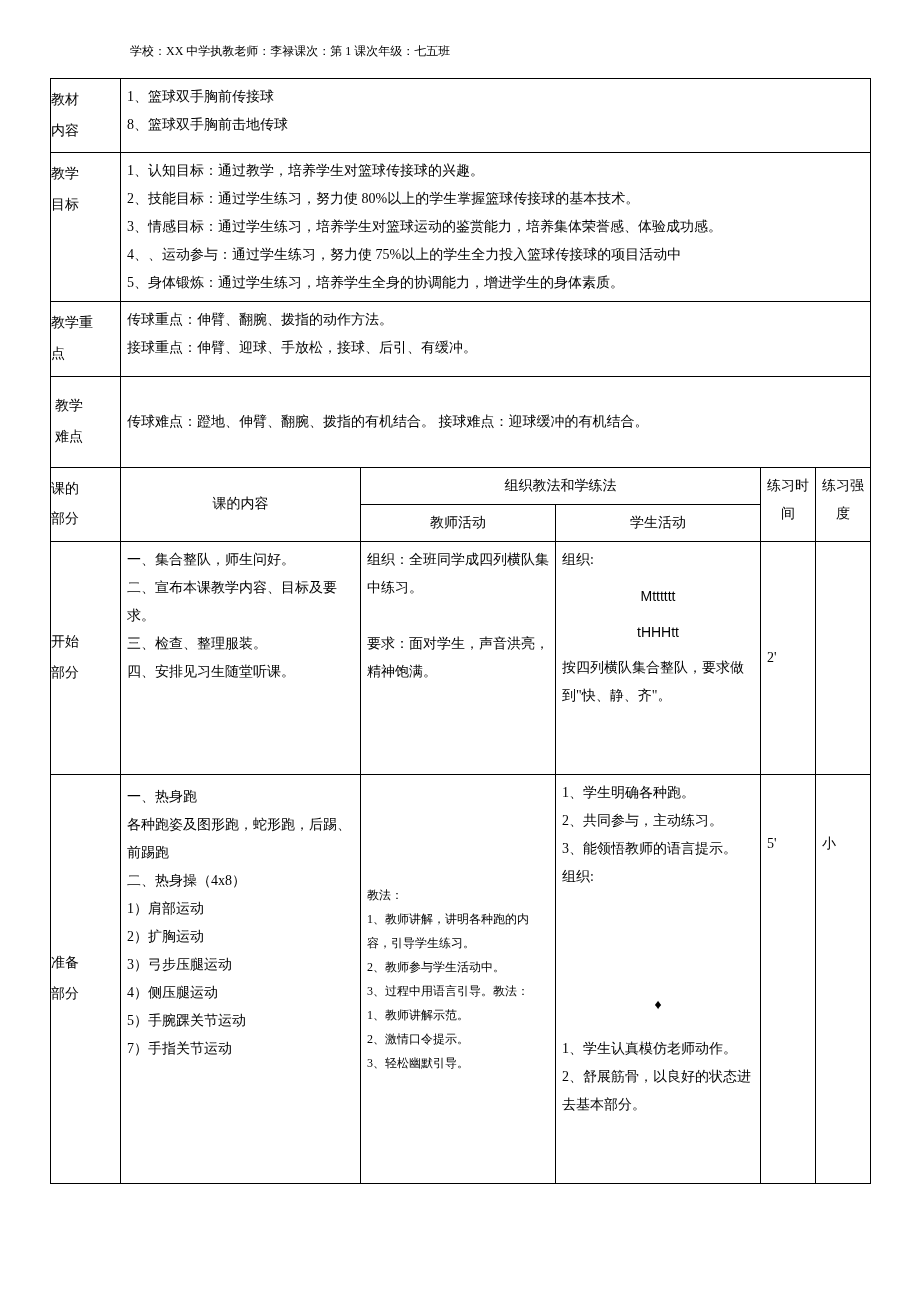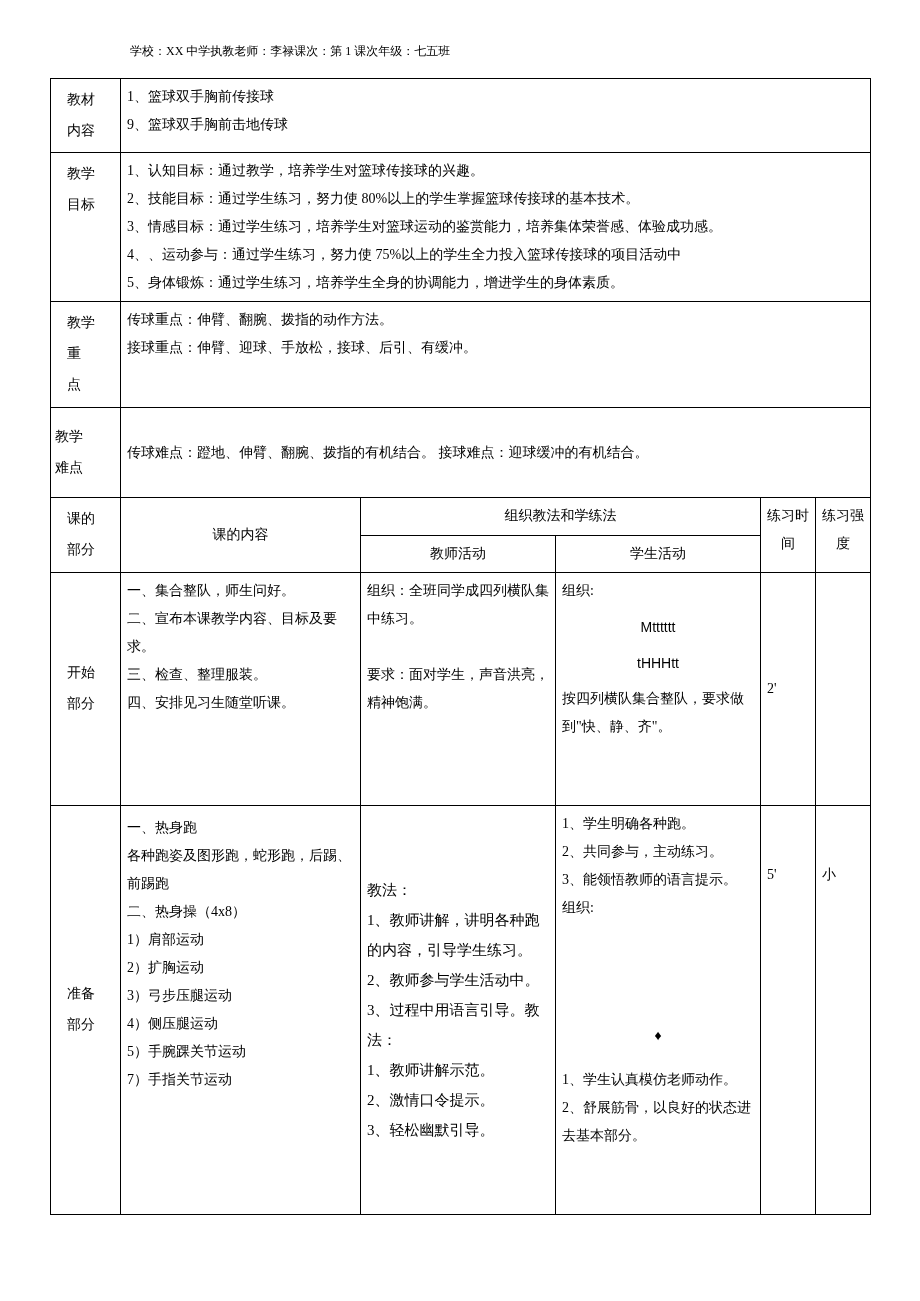--- a/index.html
+++ b/index.html
@@ -25,21 +25,21 @@
   }
   td {
     border: 1px solid #000;
     padding: 4px 6px;
     vertical-align: top;
     font-size: 14px;
     line-height: 2.0;
   }
   .label-cell {
     text-align: left;
-    padding: 6px 16px;
+    padding: 6px 0;
     line-height: 2.2;
   }
   .center {
     text-align: center;
   }
   .vmid {
     vertical-align: middle;
   }
   .formation {
     text-align: center;
@@ -64,21 +64,21 @@
     <col style="width:205px">
     <col style="width:55px">
     <col style="width:55px">
   </colgroup>
 
   <tbody>
       <tr>
     <td class="label-cell" style="white-space:pre-line;">教材
 内容</td>
     <td colspan="5" style="white-space:pre-line;">1、篮球双手胸前传接球
-9、篮球双手胸前击地传球</td>
+8、篮球双手胸前击地传球</td>
   </tr>
 
   <tr>
     <td class="label-cell" style="white-space:pre-line;">教学
 目标</td>
     <td colspan="5" style="white-space:pre-line;">1、认知目标：通过教学，培养学生对篮球传接球的兴趣。
 2、技能目标：通过学生练习，努力使 80%以上的学生掌握篮球传接球的基本技术。
 3、情感目标：通过学生练习，培养学生对篮球运动的鉴赏能力，培养集体荣誉感、体验成功感。
 4、、运动参与：通过学生练习，努力使 75%以上的学生全力投入篮球传接球的项目活动中
 5、身体锻炼：通过学生练习，培养学生全身的协调能力，增进学生的身体素质。</td>
@@ -138,21 +138,21 @@
 部分</td>
     <td style="white-space:pre-line; padding-top:8px; padding-bottom:20px;">一、热身跑
 各种跑姿及图形跑，蛇形跑，后踢、前踢跑
 二、热身操（4x8）
 1）肩部运动
 2）扩胸运动
 3）弓步压腿运动
 4）侧压腿运动
 5）手腕踝关节运动
 7）手指关节运动</td>
-    <td class="vmid" style="white-space:pre-line; font-size:15px;">教法：
+    <td class="vmid" style="white-space:pre-line; font-size:12px;">教法：
 1、教师讲解，讲明各种跑的内容，引导学生练习。
 2、教师参与学生活动中。
 3、过程中用语言引导。教法：
 1、教师讲解示范。
 2、激情口令提示。
 3、轻松幽默引导。</td>
     <td>
       <div style="white-space:pre-line;">1、学生明确各种跑。
 2、共同参与，主动练习。
 3、能领悟教师的语言提示。

